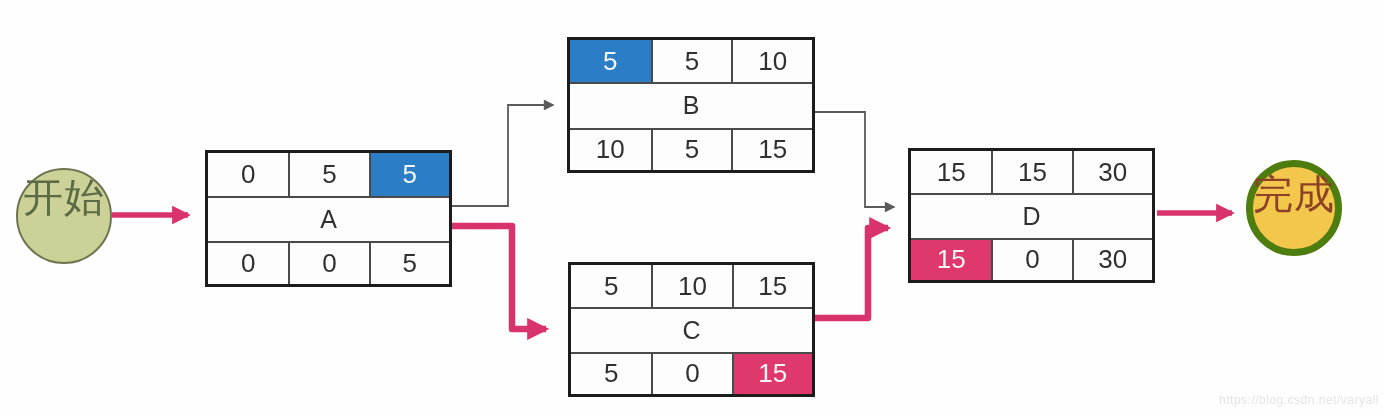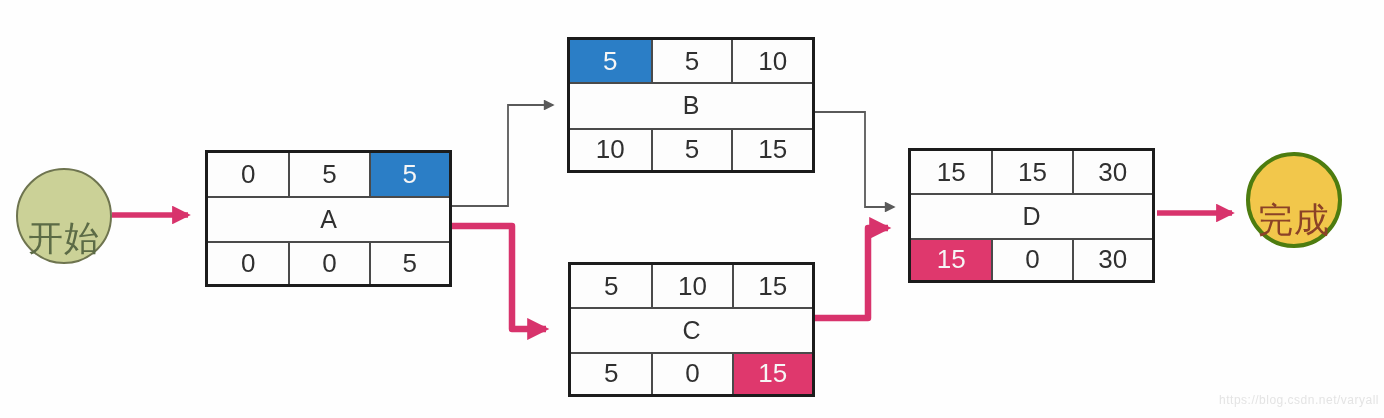--- a/index.html
+++ b/index.html
@@ -14,27 +14,27 @@
   svg.edges { position: absolute; left: 0; top: 0; pointer-events: none; }
   .edge-critical { stroke: var(--critical, #d8336c); fill: none; stroke-linejoin: round; stroke-linecap: butt; }
   .edge-normal { stroke: var(--normal, #5a5a5a); fill: none; stroke-linejoin: miter; }
   .mk-critical { fill: var(--critical, #d8336c); }
   .mk-normal { fill: var(--normal, #5a5a5a); }
 
   .terminal {
     position: absolute;
     width: 96px; height: 96px;
     border-radius: 50%;
-    display: flex; align-items: flex-end; justify-content: center;
-    font-size: 35px;
+    display: flex; align-items: flex-start; justify-content: center;
+    font-size: 40px;
     font-family: Liberation Sans, sans-serif;
     letter-spacing: 1px;
   }
   .terminal.start { left: 16px; top: 168px; border: 2px solid #6e744f; color: #5c6b46; }
-  .terminal.finish { left: 1246px; top: 152px; border: 4px solid #4d7c0f; color: #8b4227; }
+  .terminal.finish { left: 1246px; top: 160px; border: 7px solid #4d7c0f; color: #8b4227; }
 
   .activity {
     position: absolute;
     border: 3px solid #1c1c1c;
     background: #fdfdfd;
     display: grid;
     grid-template-rows: 1fr 1.06fr 1fr;
   }
   .activity .row { display: grid; grid-template-columns: 1fr 1fr 1fr; }
   .activity .row + .row { border-top: 2px solid #4a4a4a; }

